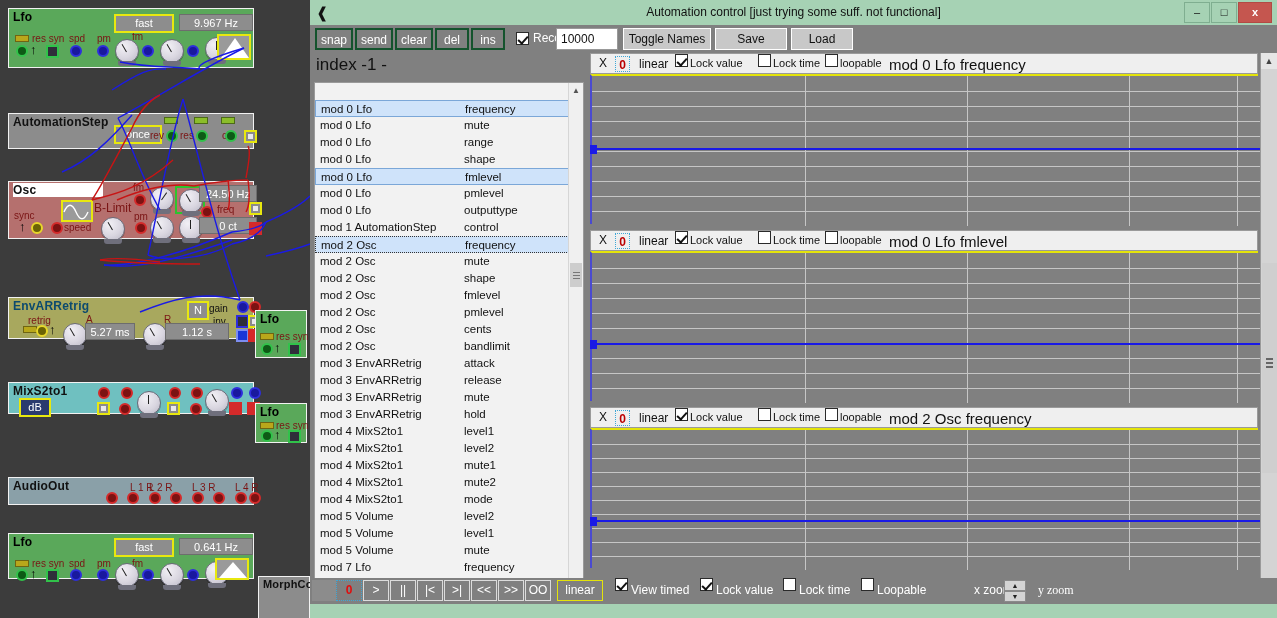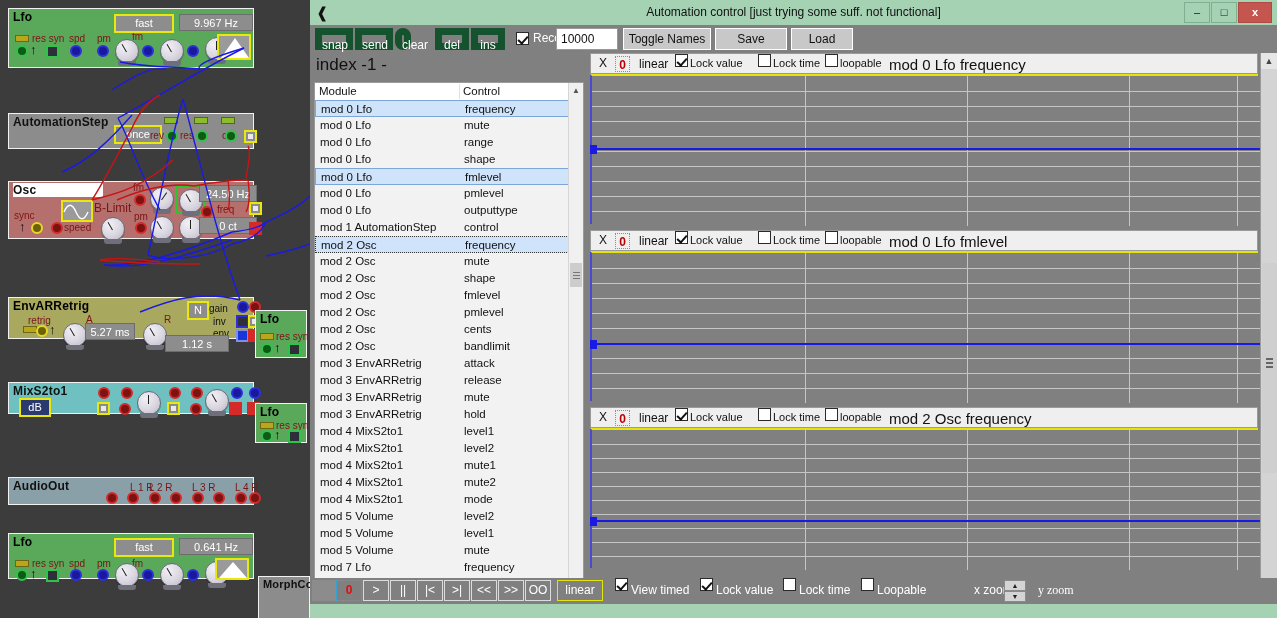--- a/index.html
+++ b/index.html
@@ -49,21 +49,21 @@
   #titlebar .tt{position:absolute;left:0;top:0;width:967px;line-height:25px;text-align:center;font-size:12px;color:#111;}
   .wicon{position:absolute;left:6px;top:4px;width:18px;height:18px;color:#111;font-size:15px;line-height:18px;}
   .wbtn{position:absolute;top:2px;width:26px;height:21px;border:1px solid #7fae90;box-sizing:border-box;
         background:#a6d2b4;color:#111;font-size:11px;line-height:19px;text-align:center;}
   #btn-min{right:67px;}
   #btn-max{right:40px;}
   #btn-close{right:5px;width:34px;background:#c5564f;color:#fff;border-color:#b24a44;font-weight:bold;}
 
   #toolbar{position:absolute;left:0;top:25px;width:967px;height:28px;background:#808080;}
   .tbtn{position:absolute;top:3px;height:22px;box-sizing:border-box;background:#808080;
-        border:7px solid #14532d;color:#fff;font-size:12px;line-height:20px;text-align:center;}
+        border:2px solid #14532d;color:#fff;font-size:12px;line-height:20px;text-align:center;}
   .tbtn.lt{background:#c8c8c8;border:1px solid #fff;color:#111;}
   .chk{position:absolute;width:13px;height:13px;box-sizing:border-box;background:#fff;border:1px solid #2a2a2a;}
   .chk.on:after{content:"";position:absolute;left:3px;top:1px;width:4px;height:8px;border:solid #111;
         border-width:0 2px 2px 0;transform:rotate(42deg);}
   .numfield{position:absolute;background:#fff;border:1px solid #999;box-sizing:border-box;
         color:#111;font-size:12px;line-height:20px;padding-left:4px;}
   #stopped{position:absolute;left:508px;top:25px;height:28px;line-height:28px;color:#fff;font-size:21px;white-space:nowrap;}
 
   
   #listpanel{position:absolute;left:0;top:53px;width:278px;height:565px;background:#808080;}
@@ -232,38 +232,38 @@
       <span class="port red" style="left:192px;top:24px;"></span>
       <div class="val" style="left:190px;top:3px;width:58px;">24.50 Hz</div>
       <div class="val" style="left:190px;top:35px;width:58px;">0 ct</div>
       <span class="sq ybox" style="left:240px;top:20px;">
           <i></i>
         </span>
       <span class="sq red" style="left:240px;top:40px;"></span>
     </div>
 
     <div class="mod" style="left:8px;top:143px;width:246px;height:42px;background:#a8a85e;">
-      <div class="ttl" style="color:#000000;">EnvARRetrig</div>
+      <div class="ttl" style="color:#0c4a6e;">EnvARRetrig</div>
       <span class="lbl" style="left:19px;top:17px;color:#7a1414;">retrig</span>
       <span class="lbl" style="left:77px;top:16px;color:#7a1414;">A</span>
       <span class="lbl" style="left:155px;top:16px;color:#7a1414;">R</span>
       <span class="lbl" style="left:200px;top:5px;color:#111;">gain</span>
       <span class="lbl" style="left:204px;top:18px;color:#111;">inv</span>
       <span class="lbl" style="left:204px;top:30px;color:#111;">env</span>
       <span class="ledbar" style="left:14px;top:28px;"></span>
       <span class="port ylw" style="left:27px;top:27px;"></span>
       <span class="lbl" style="left:40px;top:24px;font-size:13px;">↑</span>
       <span class="knob k2" style="left:54px;top:25px;">
           <i class="foot"></i>
         </span>
       <span class="knob k2" style="left:134px;top:25px;">
           <i class="foot"></i>
         </span>
       <div class="val" style="left:76px;top:25px;width:50px;">5.27 ms</div>
-      <div class="val" style="left:156px;top:25px;width:64px;margin-top:12px;">1.12 s</div>
+      <div class="val" style="left:156px;top:25px;width:64px;">1.12 s</div>
       <div class="btnY" style="left:178px;top:3px;width:22px;background:#8d8d8d;">N</div>
       <span class="port" style="left:228px;top:3px;"></span>
       <span class="sq" style="left:227px;top:17px;"></span>
       <span class="sq blue" style="left:227px;top:31px;"></span>
       <span class="port red" style="left:240px;top:3px;"></span>
       <span class="sq ybox" style="left:239px;top:17px;">
           <i></i>
         </span>
       <span class="sq red" style="left:239px;top:31px;"></span>
     </div>
@@ -401,40 +401,35 @@
       <span class="wicon">❰</span>
       <div class="tt">Automation control [just trying some suff. not functional]</div>
       <div class="wbtn" id="btn-min">–</div>
       <div class="wbtn" id="btn-max">□</div>
       <div class="wbtn" id="btn-close">x</div>
     </div>
 
     <div id="toolbar">
       <div class="tbtn" style="left:5px;width:38px;">snap</div>
       <div class="tbtn" style="left:45px;width:38px;">send</div>
-      <div class="tbtn" style="left:85px;width:16px;border-radius:9px;">clear</div>
+      <div class="tbtn" style="left:85px;width:38px;">clear</div>
       <div class="tbtn" style="left:125px;width:34px;">del</div>
       <div class="tbtn" style="left:161px;width:34px;">ins</div>
       <span class="chk on" style="left:206px;top:7px;"></span>
       <span style="position:absolute;left:223px;top:6px;font-size:12px;color:#fff;">Record all</span>
       <div class="numfield" style="left:246px;top:3px;width:62px;height:22px;">10000</div>
       <div class="tbtn lt" style="left:313px;width:88px;">Toggle Names</div>
       <div class="tbtn lt" style="left:405px;width:72px;">Save</div>
       <div class="tbtn lt" style="left:481px;width:62px;">Load</div>
       <div id="stopped">Stopped [0 / 1]</div>
     </div>
 
     <div id="listpanel">
       <div id="indexlabel">index -1 -</div>
       <div id="listbox">
-        <div id="lhead">
-          <span class="h c1">Module</span>
-          <span class="sep"></span>
-          <span class="h c2">Control</span>
-        </div>
         <div id="rows">
             <div class="row sel">
               <span class="c1">mod 0  Lfo</span>
               <span class="c2">frequency</span>
             </div>
             <div class="row">
               <span class="c1">mod 0  Lfo</span>
               <span class="c2">mute</span>
             </div>
             <div class="row">

